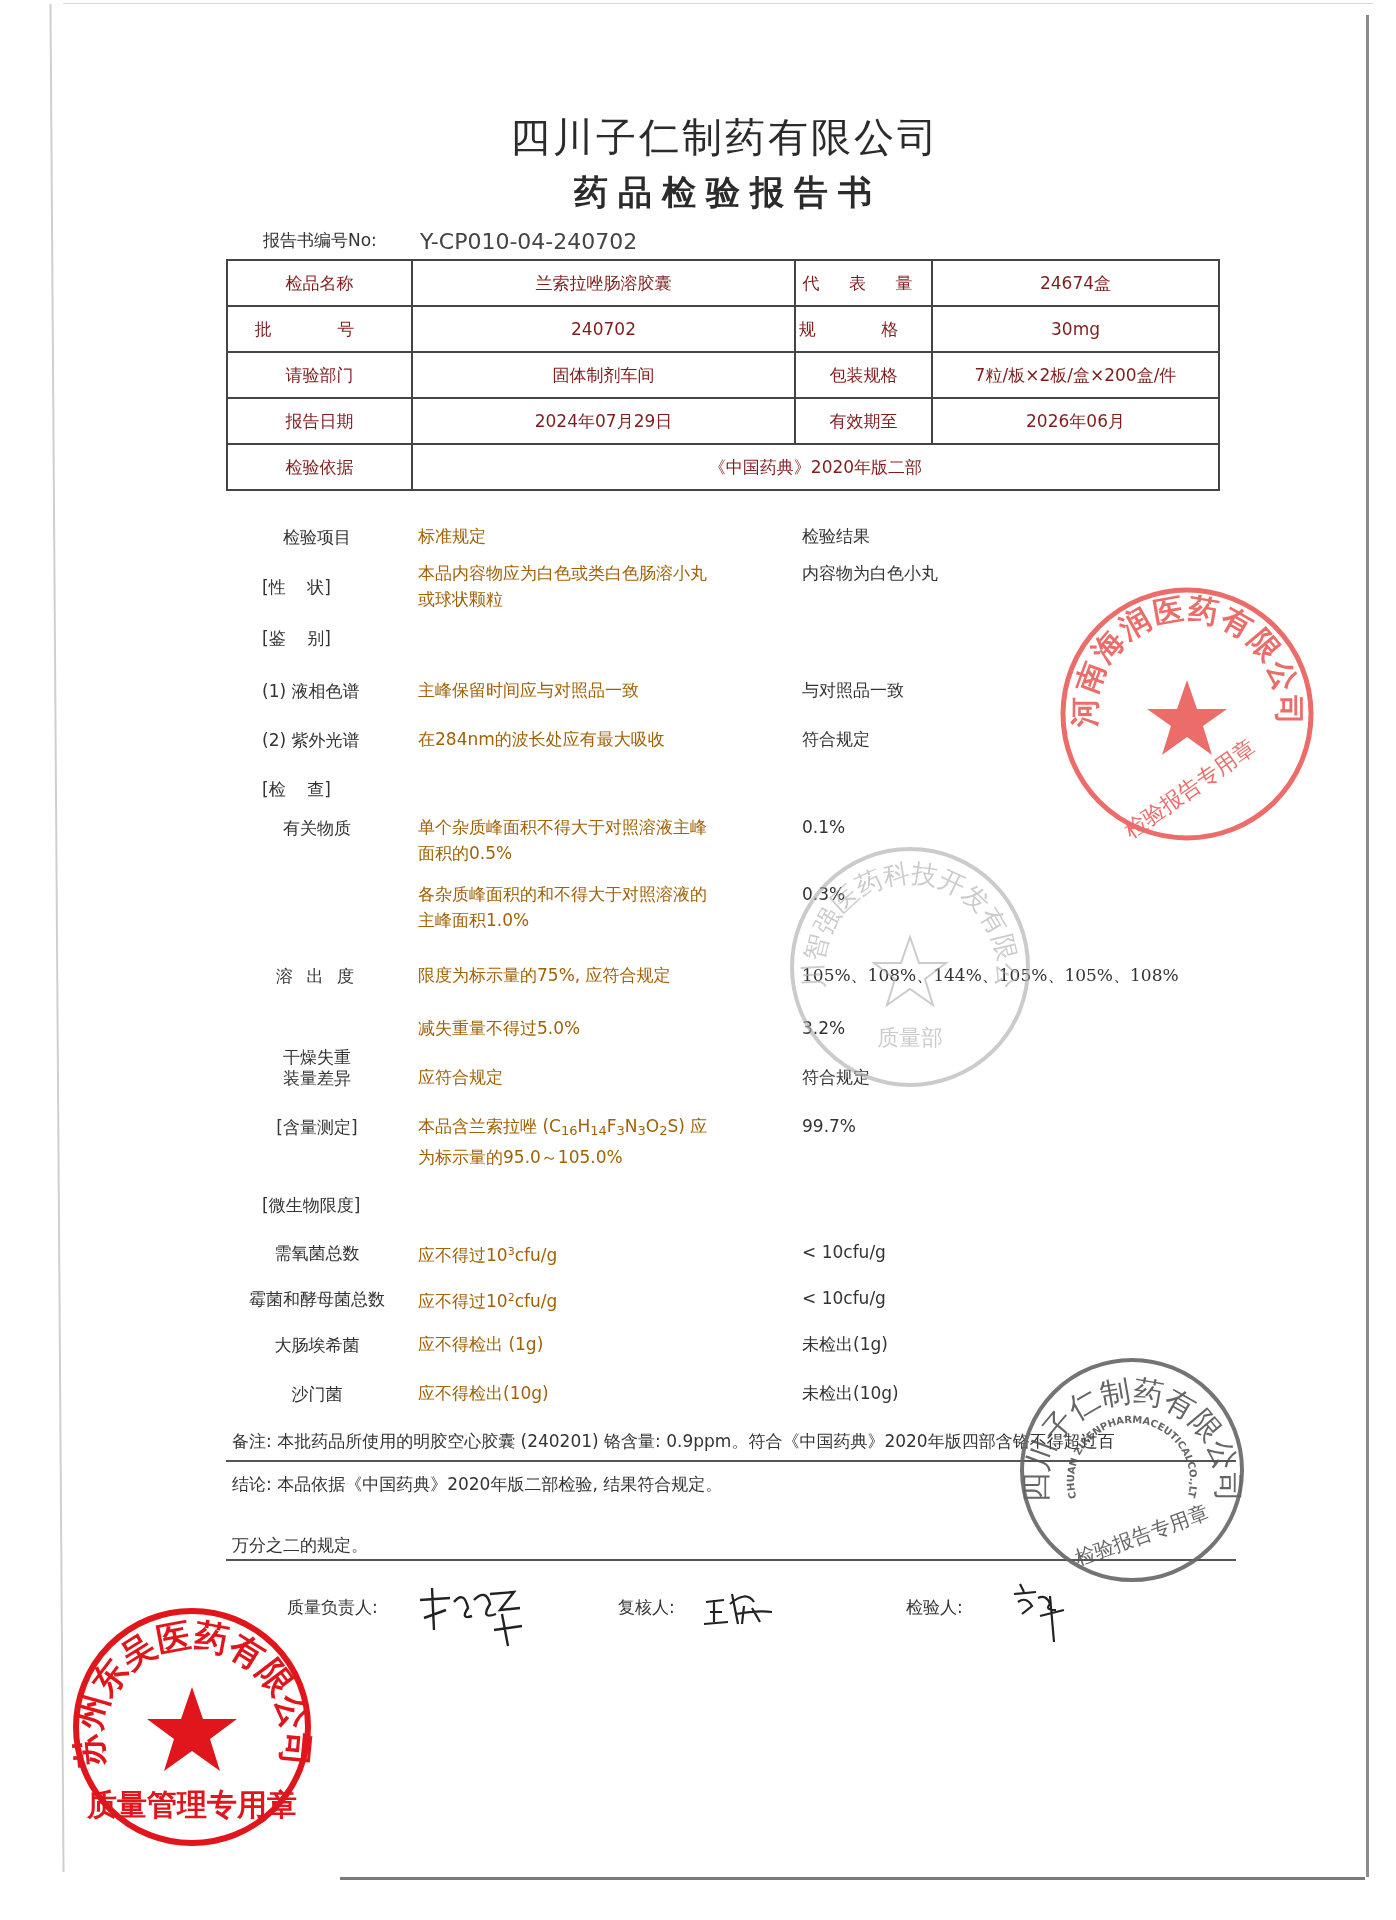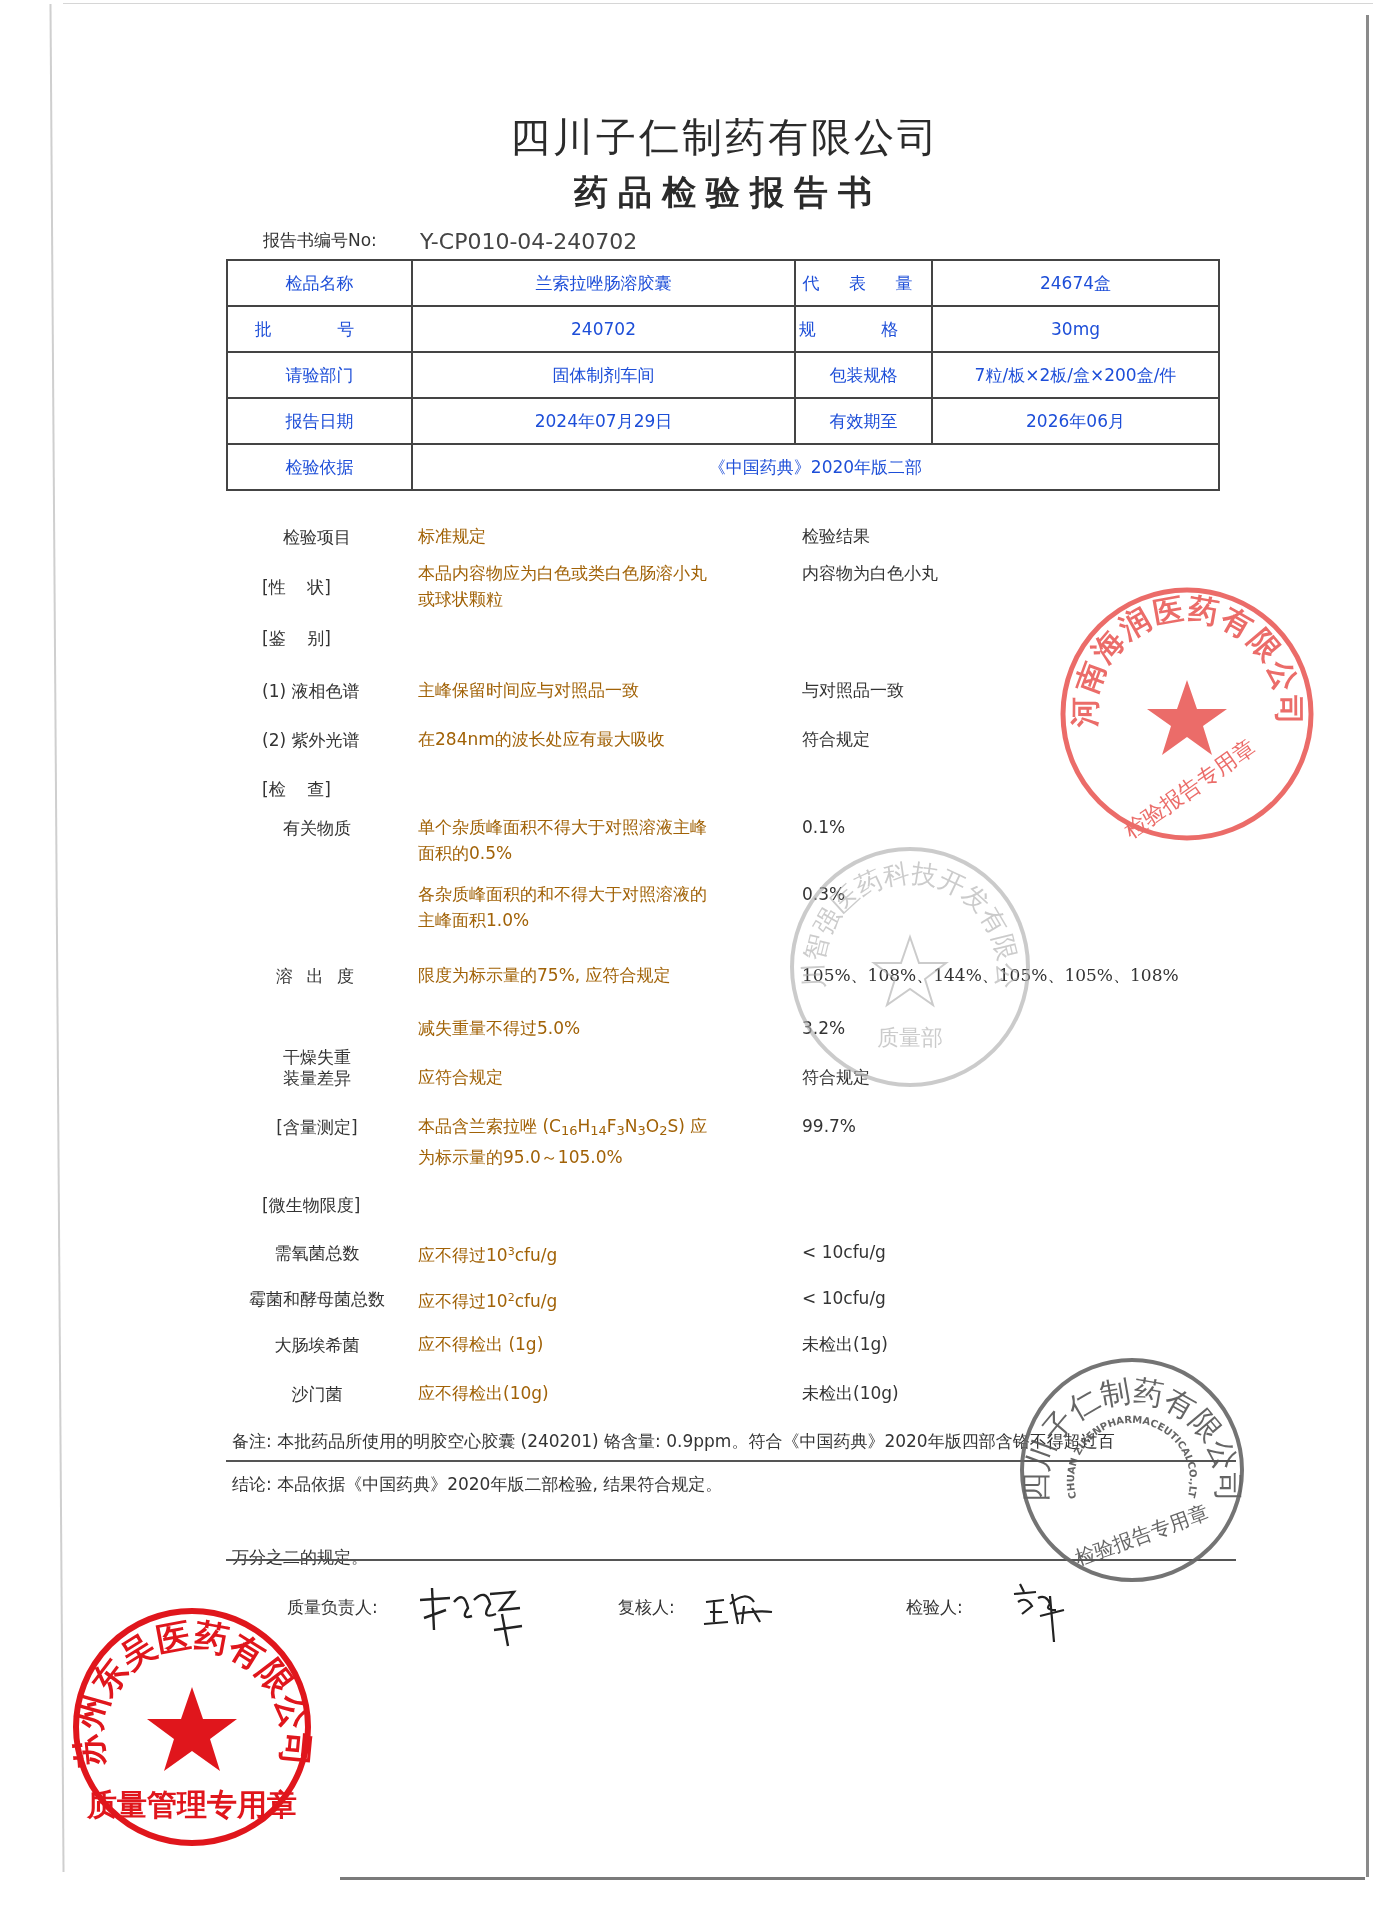--- a/index.html
+++ b/index.html
@@ -9,21 +9,21 @@
   .frame-top { position:absolute; left:63px; top:3px; width:1310px; height:1px; background:#d6d6d6; }
   .frame-left { position:absolute; left:56px; top:4px; width:2px; height:1868px; background:#cfcfcf; transform:skewX(0.4deg); }
   .frame-right { position:absolute; left:1366px; top:15px; width:3px; height:1862px; background:#8a8a8a; }
   .frame-bottom { position:absolute; left:340px; top:1877px; width:1025px; height:3px; background:#7a7a7a; }
   .title1 { left:0; width:1450px; top:110px; text-align:center; font-size:40px; letter-spacing:3px; color:#2b2b2b; font-family:"DejaVu Serif", serif; }
   .title2 { left:0; width:1456px; top:170px; text-align:center; font-size:34px; letter-spacing:10px; color:#2b2b2b; font-family:"DejaVu Sans", sans-serif; font-weight:bold; }
   .repno-label { left:263px; top:229px; font-size:17px; color:#333; }
   .repno-value { left:420px; top:229px; font-size:22px; color:#444; }
 
   table.info { position:absolute; left:226px; top:259px; width:994px; border-collapse:collapse; }
-  table.info td { border:2px solid #444; height:44px; text-align:center; font-size:17px; color:#1d4ed8; padding:0; }
+  table.info td { border:2px solid #444; height:44px; text-align:center; font-size:17px; color:#7f1d1d; padding:0; }
   table.info td.k1 { width:183px; }
   table.info td.v1 { width:381px; }
   table.info td.k2 { width:135px; }
   table.info td.v2 { }
   .spaced { letter-spacing:30px; }
   .spaced2 { letter-spacing:12px; }
 
   .row-label { position:absolute; font-size:17px; color:#333; text-align:center; width:150px; left:242px; }
   .row-label.left { text-align:left; left:262px; width:200px; }
   .std { position:absolute; left:418px; font-size:17px; color:#a16207; line-height:26px; }
@@ -153,21 +153,21 @@
 <div class="std" style="top:1331px;">应不得检出 (1g)</div>
 <div class="res" style="top:1331px;">未检出(1g)</div>
 
 <div class="row-label" style="top:1383px;">沙门菌</div>
 <div class="std" style="top:1380px;">应不得检出(10g)</div>
 <div class="res" style="top:1380px;">未检出(10g)</div>
 
 <div class="hline" style="top:1460px;"></div>
 <div class="note" style="top:1469px;">结论: 本品依据《中国药典》2020年版二部检验, 结果符合规定。</div>
 <div class="note" style="top:1426px;">备注: 本批药品所使用的明胶空心胶囊 (240201) 铬含量: 0.9ppm。符合《中国药典》2020年版四部含铬不得超过百</div>
-<div class="note" style="top:1530px;margin-top:12px;">万分之二的规定。</div>
+<div class="note" style="top:1530px;">万分之二的规定。</div>
 <div class="hline" style="top:1559px;"></div>
 
 <div class="sig-label" style="left:287px; top:1596px;">质量负责人:</div>
 <svg class="sig" style="left:410px; top:1580px;" width="120" height="70">
   <path d="M10 20 L40 18 M22 8 L24 50 M14 38 L36 30 M44 22 Q54 10 58 28 Q50 40 62 36 M64 20 Q76 8 80 24 Q70 40 86 34 M80 14 L104 12 L90 30 L110 28 M92 34 L98 66 M84 50 L112 46" stroke="#222" stroke-width="2.4" fill="none"></path>
 </svg>
 <div class="sig-label" style="left:618px; top:1596px;">复核人:</div>
 <svg class="sig" style="left:702px; top:1588px;" width="80" height="45">
   <path d="M4 14 L22 12 M8 24 L20 24 M12 12 L12 34 M2 36 L26 34 M30 6 L36 36 M28 16 Q44 2 52 14 M42 18 L40 36 M50 20 L58 34 M34 26 Q54 22 70 24" stroke="#222" stroke-width="2.2" fill="none"></path>
 </svg>

